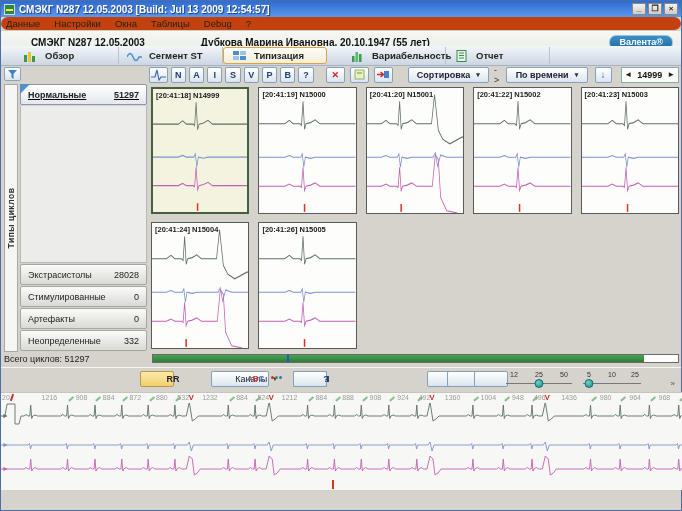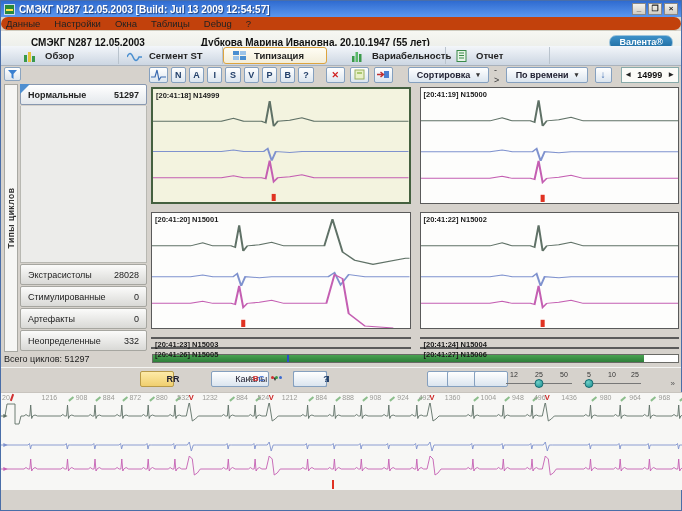--- a/index.html
+++ b/index.html
@@ -59,21 +59,21 @@
     justify-content:center; }
   .vstrip span { transform:rotate(-90deg); white-space:nowrap; font-size:8.5px;
     font-weight:bold; color:#333; letter-spacing:.5px; }
   .typelist { position:absolute; top:17px; left:19px; width:127px; height:268px;
     display:flex; flex-direction:column; }
   .type-row { height:21px; flex:0 0 auto; background:linear-gradient(#fbfbfa,#d9d9d6);
     border:1px solid #a6a6a0; border-radius:2px; display:flex; align-items:center;
     justify-content:space-between; padding:0 7px; margin-bottom:1px; position:relative; }
   .type-row .t-label { font-size:9px; color:#222; }
   .type-row .t-count { font-size:9px; color:#222; }
-  .type-row.selected { background:linear-gradient(#ffffff,#e4e8ec); border-color:#8898b0; }
+  .type-row.selected { background:linear-gradient(#ffffff,#e4e8ec); border-color:#8898b0;text-decoration:underline; }
   .type-row.selected .t-label, .type-row.selected .t-count { font-weight:bold; }
   .sel-wedge { position:absolute; left:-1px; top:-1px; width:0; height:0;
     border-top:10px solid #4f8fd0; border-right:10px solid transparent; }
   .type-spacer { flex:1 1 auto; background:#ececea; border:1px solid #b8b8b2;
     border-top:none; margin-bottom:1px; }
   .sidebar-footer { position:absolute; top:287px; left:3px; font-size:9px; color:#222; }
 
   
   .typetoolbar { position:absolute; top:63px; left:148px; right:2px; height:21px;
     display:flex; align-items:center; gap:3px; }
@@ -90,21 +90,21 @@
   .time-dd { width:92px; font-weight:bold; gap:6px; }
   .down-btn { width:19px; margin-left:4px; }
   .pager { margin-left:6px; width:66px; height:16px; background:#fbfbf8;
     border:1px solid #8aa; display:flex; align-items:center; justify-content:center;
     gap:5px; font-size:9px; }
   .pager .pg-num { font-weight:bold; color:#111; }
   .pg-arrow { font-size:8px; color:#222; }
 
   
   .beatgrid { position:absolute; top:85px; left:149px; width:530px; height:264px;
-    display:grid; grid-template-columns:repeat(2,1fr); grid-template-rows:repeat(2,1fr);
+    display:grid; grid-template-columns:repeat(5,1fr); grid-template-rows:repeat(2,1fr);
     gap:8px 9px; padding:1px; }
   .cell { position:relative; background:#fdfdfc; border:1px solid #5a5a5a; }
   .cell.selected { background:#f3f3df; border:2px solid #44603f; }
   .cell-header { position:absolute; top:2px; left:3px; font-size:7.5px;
     font-weight:bold; color:#1a1a1a; z-index:2; }
   svg.cell-ecg { position:absolute; left:0; top:0; width:100%; height:100%; }
 
   
   .progress { position:absolute; top:353px; left:151px; width:527px; height:9px;
     background:#fff; border:1px solid #6a6a66; }
@@ -372,29 +372,20 @@
       <span class="cell-header">[20:41:24] N15004</span>
       <svg class="cell-ecg" viewBox="0 0 127 112" preserveAspectRatio="none">
           <path d="M0.0 32.0 L 19.0 32.0 L 25.0 29.0 L 30.0 32.0 L 39.0 32.0 L 41.0 33.5 L 43.0 12.0 L 45.0 37.0 L 47.0 32.0 L 53.0 31.0 L 59.0 28.5 L 65.0 32.0 L 85.0 32.0 L 89.0 6.0 L 94.0 38.0 L 100.0 46.0 L 109.0 50.0 L 125.0 44.0 L 127.0 44.0" stroke="#5f7166" fill="none" stroke-width="1"></path>
           <path d="M0.0 62.0 L 19.0 62.0 L 25.0 60.5 L 30.0 62.0 L 40.0 62.0 L 42.0 59.0 L 44.0 71.0 L 46.0 62.0 L 53.0 63.0 L 59.0 62.0 L 87.0 62.0 L 90.0 58.0 L 93.0 70.0 L 97.0 60.0 L 105.0 62.0 L 127.0 62.0" stroke="#7f92ce" fill="none" stroke-width="1"></path>
           <path d="M0.0 88.0 L 19.0 88.0 L 25.0 86.0 L 30.0 88.0 L 39.0 88.0 L 41.0 89.0 L 43.0 71.0 L 45.0 92.0 L 47.0 88.0 L 53.0 87.0 L 59.0 85.0 L 65.0 88.0 L 86.0 88.0 L 90.0 60.0 L 94.0 64.0 L 97.0 98.0 L 105.0 110.0 L 119.0 112.0" stroke="#c45fb2" fill="none" stroke-width="1"></path>
           <rect x="44" y="104" width="2" height="7" fill="#e03222"></rect>
         </svg>
     </div>
     <div class="cell">
       <span class="cell-header">[20:41:26] N15005</span>
-      <svg class="cell-ecg" viewBox="0 0 127 112" preserveAspectRatio="none">
-          <path d="M0.0 32.0 L 34.0 32.0 L 40.0 29.0 L 45.0 32.0 L 54.0 32.0 L 56.0 33.5 L 58.0 12.0 L 60.0 37.0 L 62.0 32.0 L 68.0 31.0 L 74.0 28.5 L 80.0 32.0 L 127.0 32.0" stroke="#5f7166" fill="none" stroke-width="1"></path>
-          <path d="M0.0 62.0 L 34.0 62.0 L 40.0 60.5 L 45.0 62.0 L 55.0 62.0 L 57.0 59.0 L 59.0 71.0 L 61.0 62.0 L 68.0 63.0 L 74.0 62.0 L 127.0 62.0" stroke="#7f92ce" fill="none" stroke-width="1"></path>
-          <path d="M0.0 88.0 L 34.0 88.0 L 40.0 86.0 L 45.0 88.0 L 54.0 88.0 L 56.0 89.0 L 58.0 71.0 L 60.0 92.0 L 62.0 88.0 L 68.0 87.0 L 74.0 85.0 L 80.0 88.0 L 127.0 88.0" stroke="#c45fb2" fill="none" stroke-width="1"></path>
-          <rect x="59" y="104" width="2" height="7" fill="#e03222"></rect>
-        </svg>
-    </div>
-    <div class="cell">
-      <span class="cell-header">[20:41:27] N15006</span>
       <svg class="cell-ecg" viewBox="0 0 127 112" preserveAspectRatio="none">
           <path d="M0.0 32.0 L 34.0 32.0 L 40.0 29.0 L 45.0 32.0 L 54.0 32.0 L 56.0 33.5 L 58.0 12.0 L 60.0 37.0 L 62.0 32.0 L 68.0 31.0 L 74.0 28.5 L 80.0 32.0 L 127.0 32.0" stroke="#5f7166" fill="none" stroke-width="1"></path>
           <path d="M0.0 62.0 L 34.0 62.0 L 40.0 60.5 L 45.0 62.0 L 55.0 62.0 L 57.0 59.0 L 59.0 71.0 L 61.0 62.0 L 68.0 63.0 L 74.0 62.0 L 127.0 62.0" stroke="#7f92ce" fill="none" stroke-width="1"></path>
           <path d="M0.0 88.0 L 34.0 88.0 L 40.0 86.0 L 45.0 88.0 L 54.0 88.0 L 56.0 89.0 L 58.0 71.0 L 60.0 92.0 L 62.0 88.0 L 68.0 87.0 L 74.0 85.0 L 80.0 88.0 L 127.0 88.0" stroke="#c45fb2" fill="none" stroke-width="1"></path>
           <rect x="59" y="104" width="2" height="7" fill="#e03222"></rect>
         </svg>
     </div>
   </div>
 
   <div class="progress">

